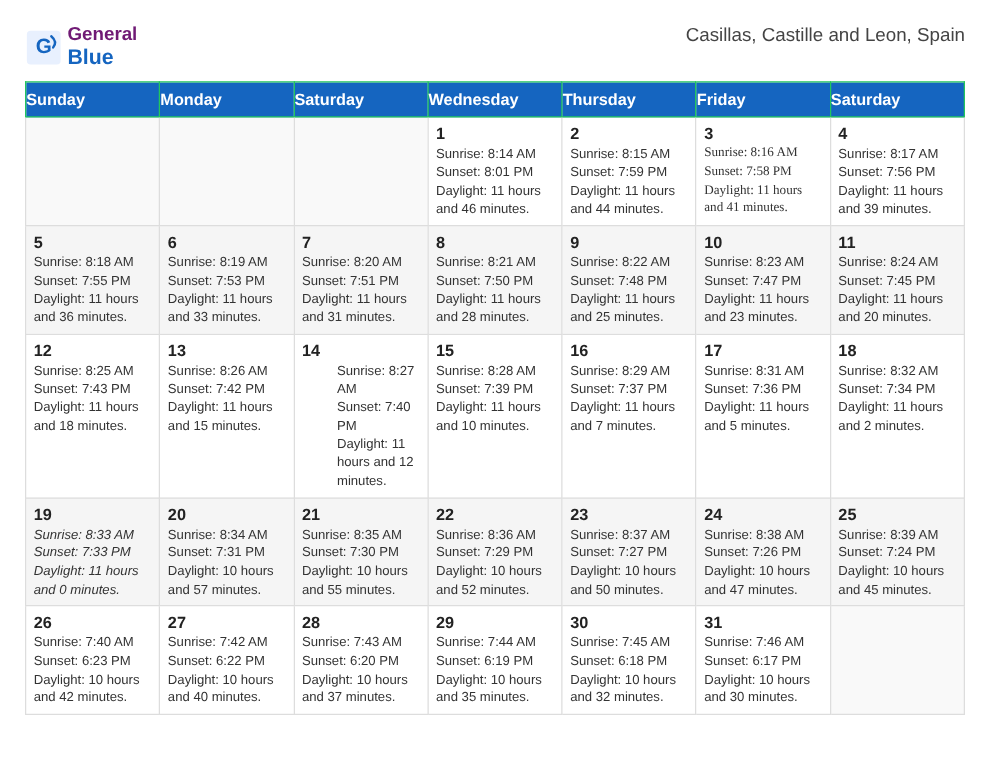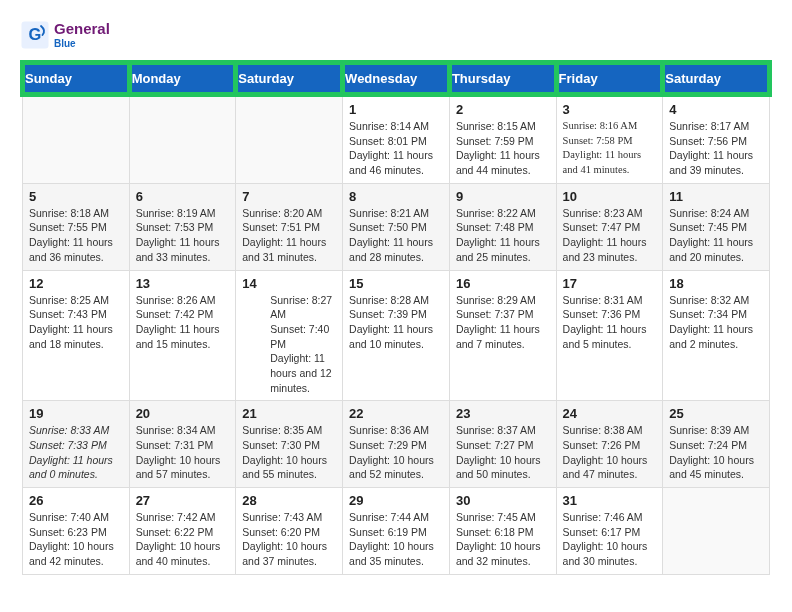--- a/index.html
+++ b/index.html
@@ -44,21 +44,21 @@
       width: 100%;
       border-collapse: collapse;
       border: 1px solid #ccc;
     }
     .calendar th {
       background-color: #1565c0;
       color: #fff;
       text-align: left;
       padding: 6px 0;
       font-size: 13px;
-      border: 5px solid #22c55e;
+      border: 1px solid #22c55e;
     }
     .calendar td {
       vertical-align: top;
       padding: 5px 6px;
       border: 1px solid #ddd;
       font-size: 11px;
       color: #333;
       width: 107px;
       min-height: 80px;
       background: #fff;
@@ -90,24 +90,25 @@
 
 <div class="header">
   <div class="logo">
     <svg class="logo-icon" viewBox="0 0 40 40">
       <rect x="2" y="2" width="36" height="36" rx="4" fill="#e8f0fe"></rect>
       <text x="20" y="26" text-anchor="middle" font-size="22" font-weight="bold" fill="#1565c0">G</text>
       <path d="M28 8 Q35 14 30 20" stroke="#1565c0" stroke-width="2.5" fill="none" stroke-linecap="round"></path>
     </svg>
     <div>
       <div style="color:#701a75;font-size:15px;font-weight:bold;line-height:1.1;">General</div>
-      <div style="color:#1565c0;font-size:10px;font-weight:bold;line-height:1.1;">Blue</div>
+      <div style="color:#1565c0;font-size:17px;font-weight:bold;line-height:1.1;">Blue</div>
     </div>
   </div>
   <div class="title-block">
+    <div class="location">Casillas, Castille and Leon, Spain</div>
   </div>
 </div>
 
 <table class="calendar">
   <thead>
     <tr>
     <th>Sunday</th>
         <th>Monday</th>
         <th>Saturday</th>
         <th>Wednesday</th>

